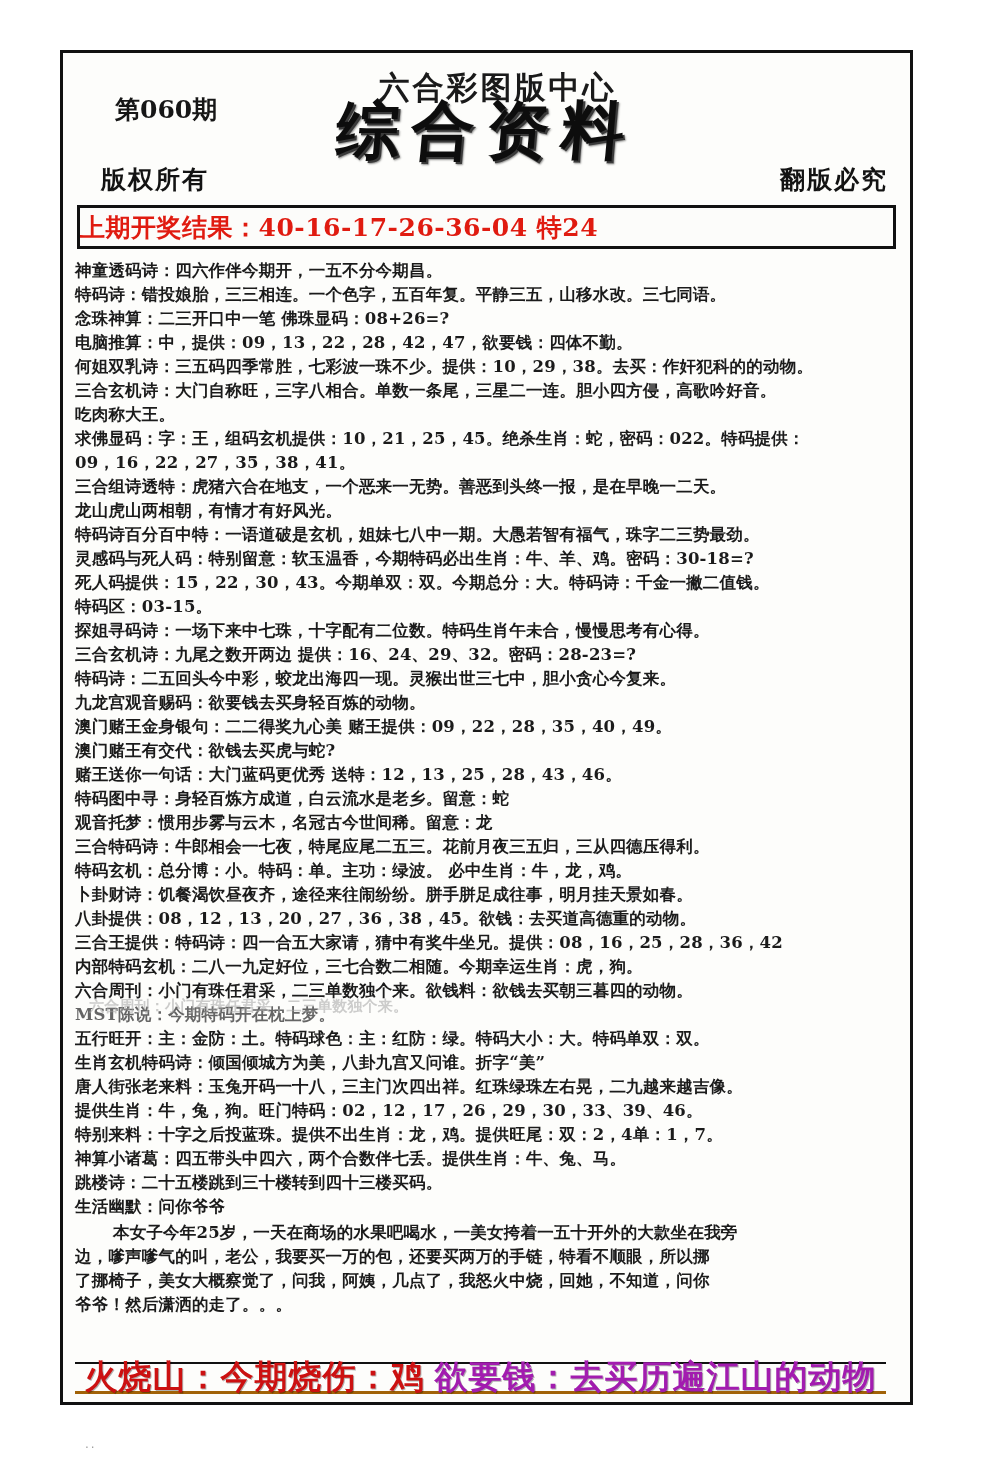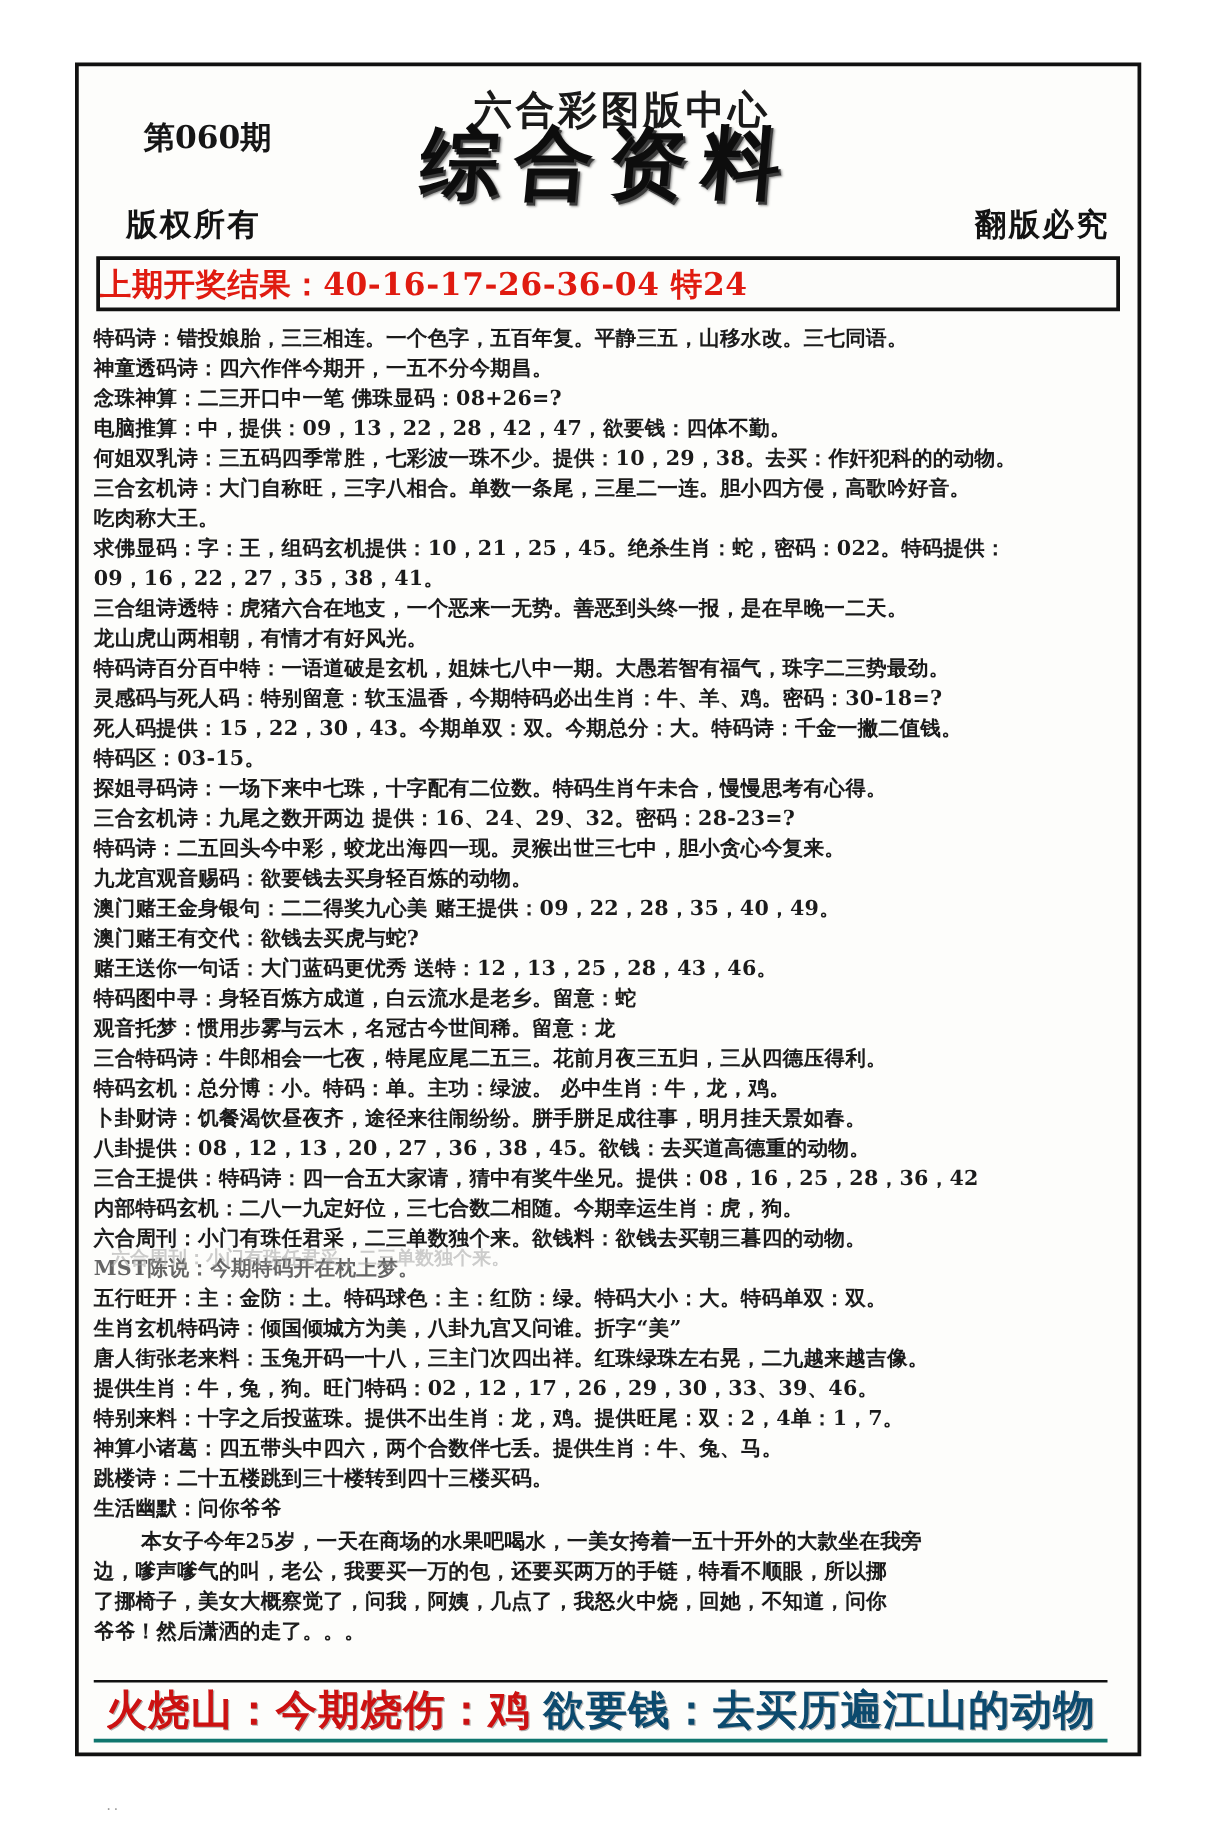--- a/index.html
+++ b/index.html
@@ -111,36 +111,36 @@
     line-height:25px;
     font-family:"DejaVu Serif","Liberation Serif",serif;
     text-indent:38px;
     margin-top:1px;
     letter-spacing:0.2px;
   }
   
   .footerbar{
     position:absolute;
     left:12px;right:24px;bottom:8px;
-    height:50px;
+    height:32px;
     display:flex;align-items:center;justify-content:center;
     border-top:2px solid #111;
-    border-bottom:3px solid #0f766e;
+    border-bottom:3px solid #a16207;
     background:#fdfdfb;
     box-sizing:border-box;
   }
   .foot-red{
     color:#cc1111;
     font-size:33px;font-weight:bold;
     letter-spacing:1px;
     font-family:"DejaVu Serif","Liberation Serif",serif;
     text-shadow:1px 1px 0 rgba(0,0,0,.30);
   }
   .foot-green{
-    color:#0c4a6e;
+    color:#a21caf;
     font-size:33px;font-weight:bold;
     letter-spacing:1px;
     margin-left:10px;
     font-family:"DejaVu Serif","Liberation Serif",serif;
     text-shadow:1px 1px 0 rgba(0,0,0,.30);
   }
   .dots{
     position:absolute;
     left:85px;top:1437px;
     font-size:12px;color:#9d9d9d;
@@ -159,22 +159,22 @@
     <div class="copyleft">版权所有</div>
     <div class="copyright">翻版必究</div>
   </div>
 
   <div class="resultbar">
     <div class="resulttext">上期开奖结果：40-16-17-26-36-04  特24</div>
   </div>
 
   <div class="body">
     <div id="lines-host">
+        <div class="line">神童透码诗：四六作伴今期开，一五不分今期昌。</div>
         <div class="line">特码诗：错投娘胎，三三相连。一个色字，五百年复。平静三五，山移水改。三七同语。</div>
-        <div class="line">神童透码诗：四六作伴今期开，一五不分今期昌。</div>
         <div class="line">念珠神算：二三开口中一笔 佛珠显码：08+26=?</div>
         <div class="line">电脑推算：中，提供：09，13，22，28，42，47，欲要钱：四体不勤。</div>
         <div class="line">何姐双乳诗：三五码四季常胜，七彩波一珠不少。提供：10，29，38。去买：作奸犯科的的动物。</div>
         <div class="line">三合玄机诗：大门自称旺，三字八相合。单数一条尾，三星二一连。胆小四方侵，高歌吟好音。</div>
         <div class="line">吃肉称大王。</div>
         <div class="line">求佛显码：字：王，组码玄机提供：10，21，25，45。绝杀生肖：蛇，密码：022。特码提供：</div>
         <div class="line">09，16，22，27，35，38，41。</div>
         <div class="line">三合组诗透特：虎猪六合在地支，一个恶来一无势。善恶到头终一报，是在早晚一二天。</div>
         <div class="line">龙山虎山两相朝，有情才有好风光。</div>
         <div class="line">特码诗百分百中特：一语道破是玄机，姐妹七八中一期。大愚若智有福气，珠字二三势最劲。</div>

